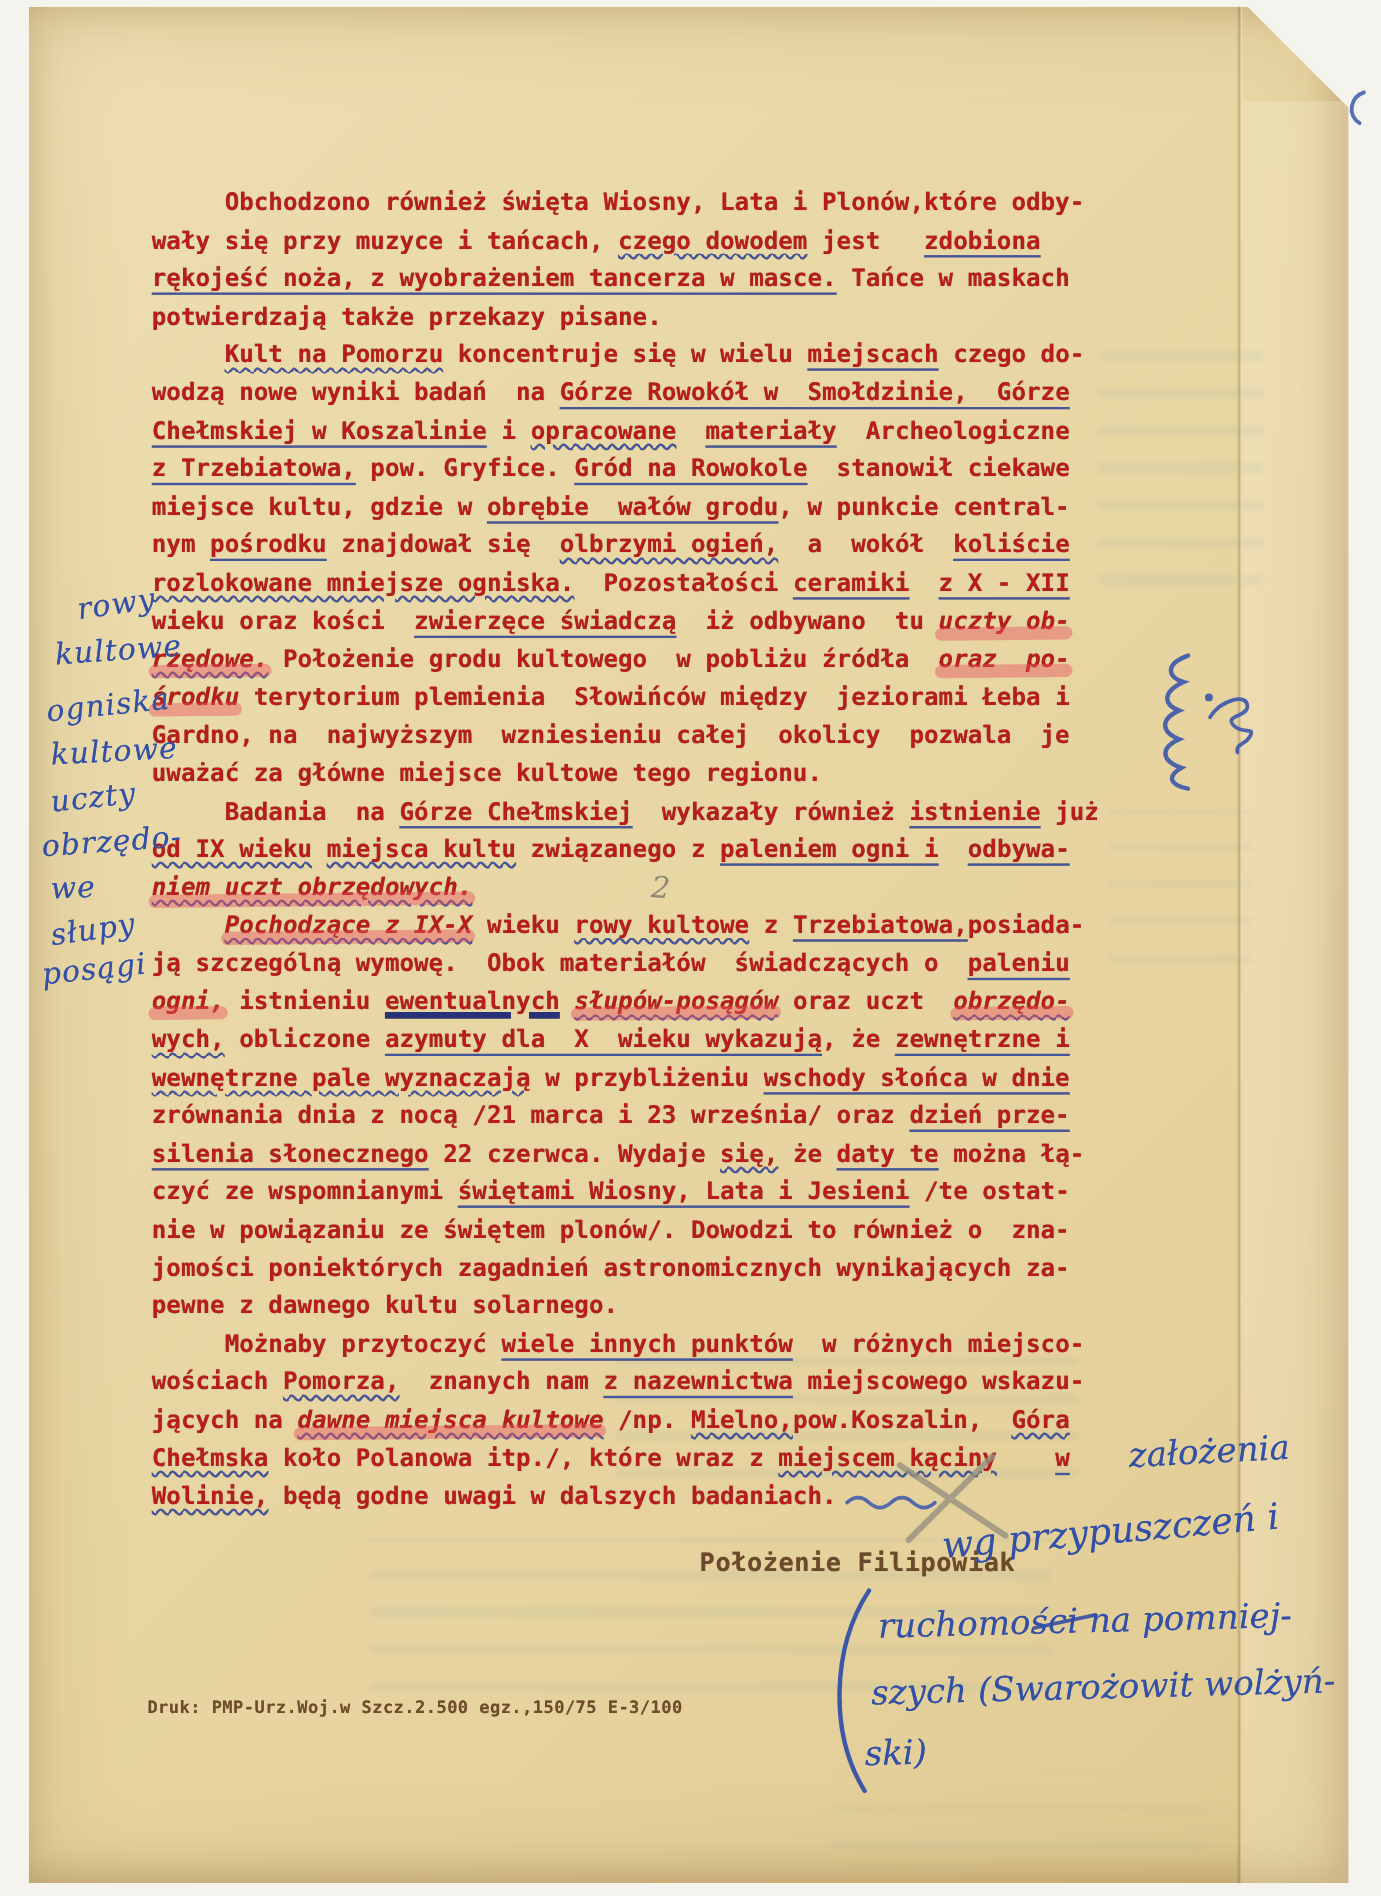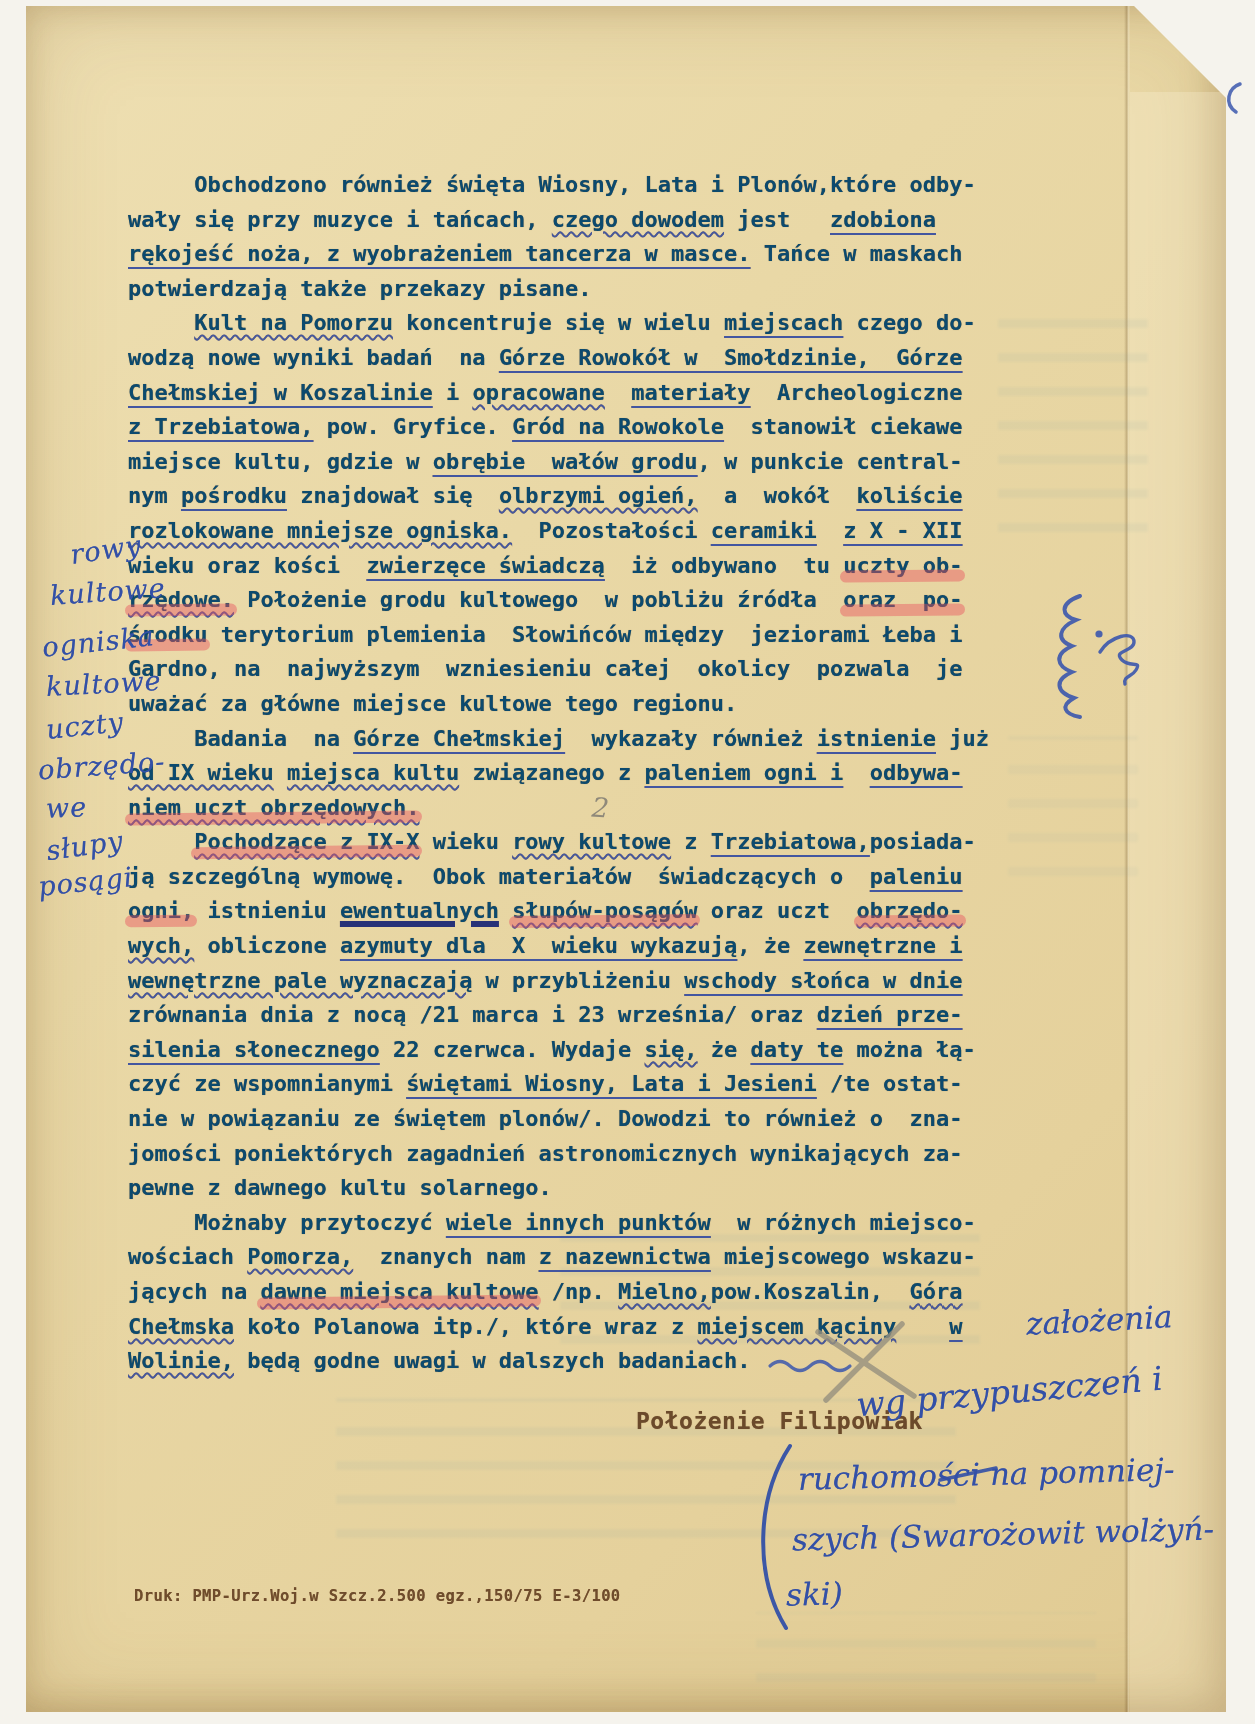--- a/index.html
+++ b/index.html
@@ -26,39 +26,39 @@
   
   .ghost{position:absolute;opacity:.55;filter:blur(1.3px);pointer-events:none;
     background:repeating-linear-gradient(0deg,rgba(118,158,164,.15) 0 9px,transparent 9px 34px);}
   .g1{left:998px;top:312px;width:150px;height:220px;}
   .g2{left:336px;top:1398px;width:620px;height:140px;}
   .g3{left:560px;top:1234px;width:420px;height:110px;}
   .g4{left:756px;top:1612px;width:340px;height:70px;opacity:.4;}
   .g5{left:1008px;top:736px;width:130px;height:140px;opacity:.4;}
   
   #typed{
-    position:absolute;left:128px;top:168px;width:870px;
+    position:absolute;left:138px;top:168px;width:870px;
     font:700 22px/34.6px "DejaVu Sans Mono","Liberation Mono",monospace;
-    color:#0c4a6e;white-space:pre;
+    color:#b91c1c;white-space:pre;
     text-shadow:0 0 .7px rgba(100,65,30,.65);
     z-index:3;
   }
   .tl{height:34.6px;}
   .seg-ub{text-decoration:underline solid rgba(56,82,172,.88);text-decoration-thickness:2.4px;text-underline-offset:6px;text-align:right;}
   .seg-uw{text-decoration:underline wavy rgba(56,82,172,.85);text-decoration-thickness:1.8px;text-underline-offset:4px;}
   .seg-ut{text-decoration:underline solid rgba(34,46,122,.95);text-decoration-thickness:6px;text-underline-offset:3px;}
-  .seg-hr,.seg-hrw{position:relative;}
+  .seg-hr,.seg-hrw{position:relative;font-style:italic;}
   .seg-hr::after,.seg-hrw::after{
     content:"";position:absolute;left:-3px;right:-3px;bottom:-4px;height:12px;
     background:rgba(233,84,95,.45);border-radius:7px;transform:rotate(-.6deg);
   }
   .seg-hrw{text-decoration:underline wavy rgba(56,82,172,.85);text-decoration-thickness:1.8px;text-underline-offset:4px;}
   
   #signature{position:absolute;left:636px;top:1408px;font:700 23px "DejaVu Sans Mono","Liberation Mono",monospace;color:#6b4a2b;letter-spacing:.5px;z-index:3;text-shadow:0 0 .7px rgba(100,65,30,.6);}
-  #footer{position:absolute;left:134px;top:1543px;font:700 15.5px "DejaVu Sans Mono","Liberation Mono",monospace;color:#6f4c2c;letter-spacing:.4px;z-index:3;text-shadow:0 0 .5px rgba(100,65,30,.55);margin-top:44px;}
+  #footer{position:absolute;left:134px;top:1543px;font:700 15.5px "DejaVu Sans Mono","Liberation Mono",monospace;color:#6f4c2c;letter-spacing:.4px;z-index:3;text-shadow:0 0 .5px rgba(100,65,30,.55);}
   
   .hand{
     position:absolute;font-family:"DejaVu Serif","Liberation Serif",serif;
     font-style:italic;color:#3350a7;z-index:4;white-space:nowrap;
     text-shadow:0 0 .5px rgba(51,80,167,.6);
   }
   .mn{font-size:27px;letter-spacing:1px;}
   .mn1{left:70px;top:534px;transform:rotate(-8deg);}
   .mn2{left:50px;top:576px;transform:rotate(-4deg);}
   .mn3{left:42px;top:626px;transform:rotate(-6deg);}

